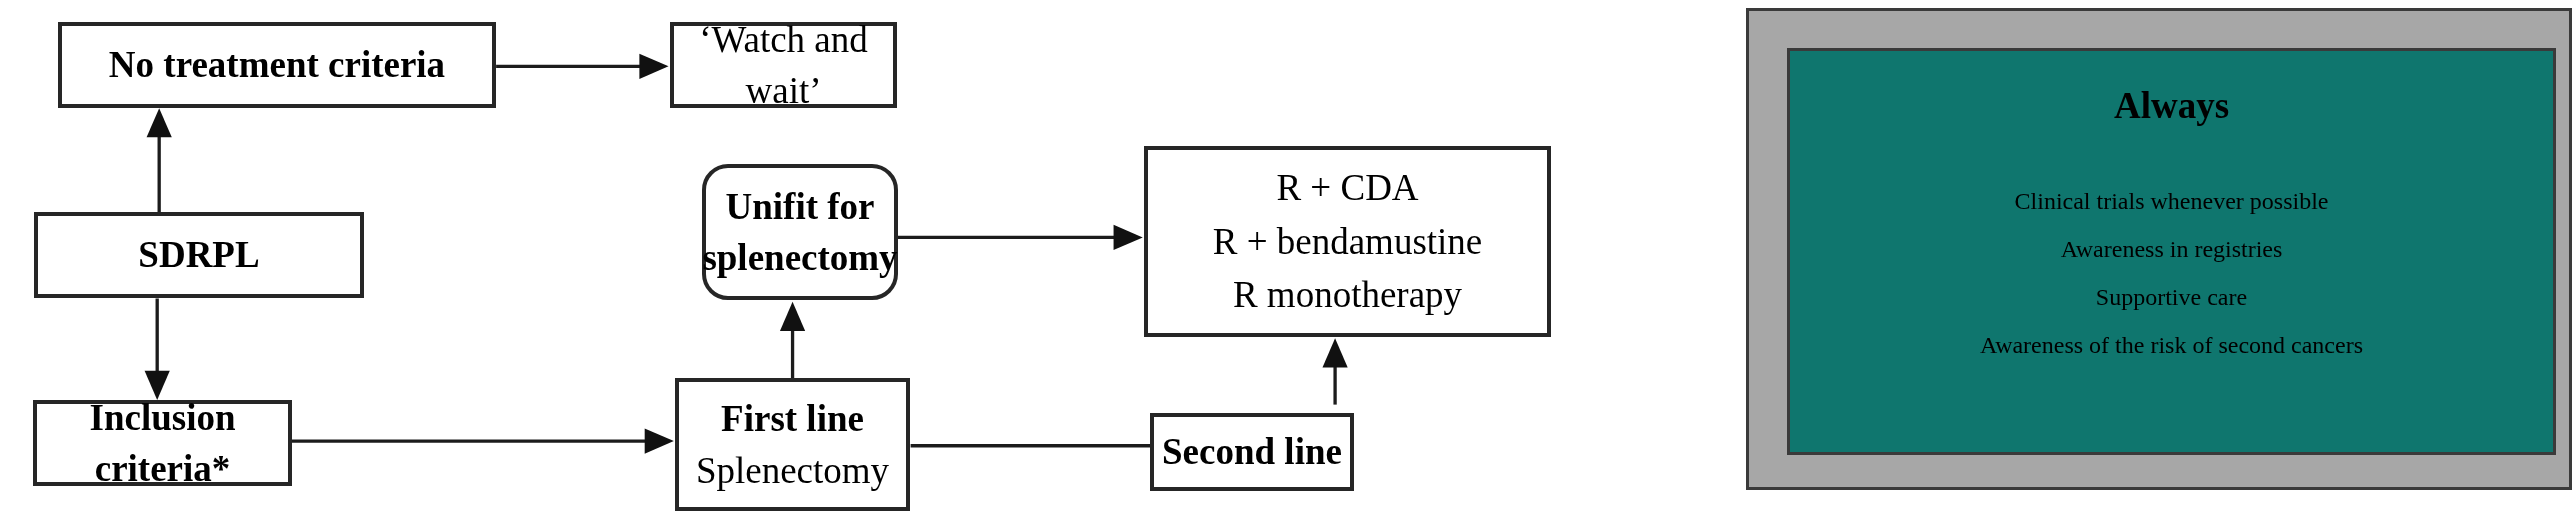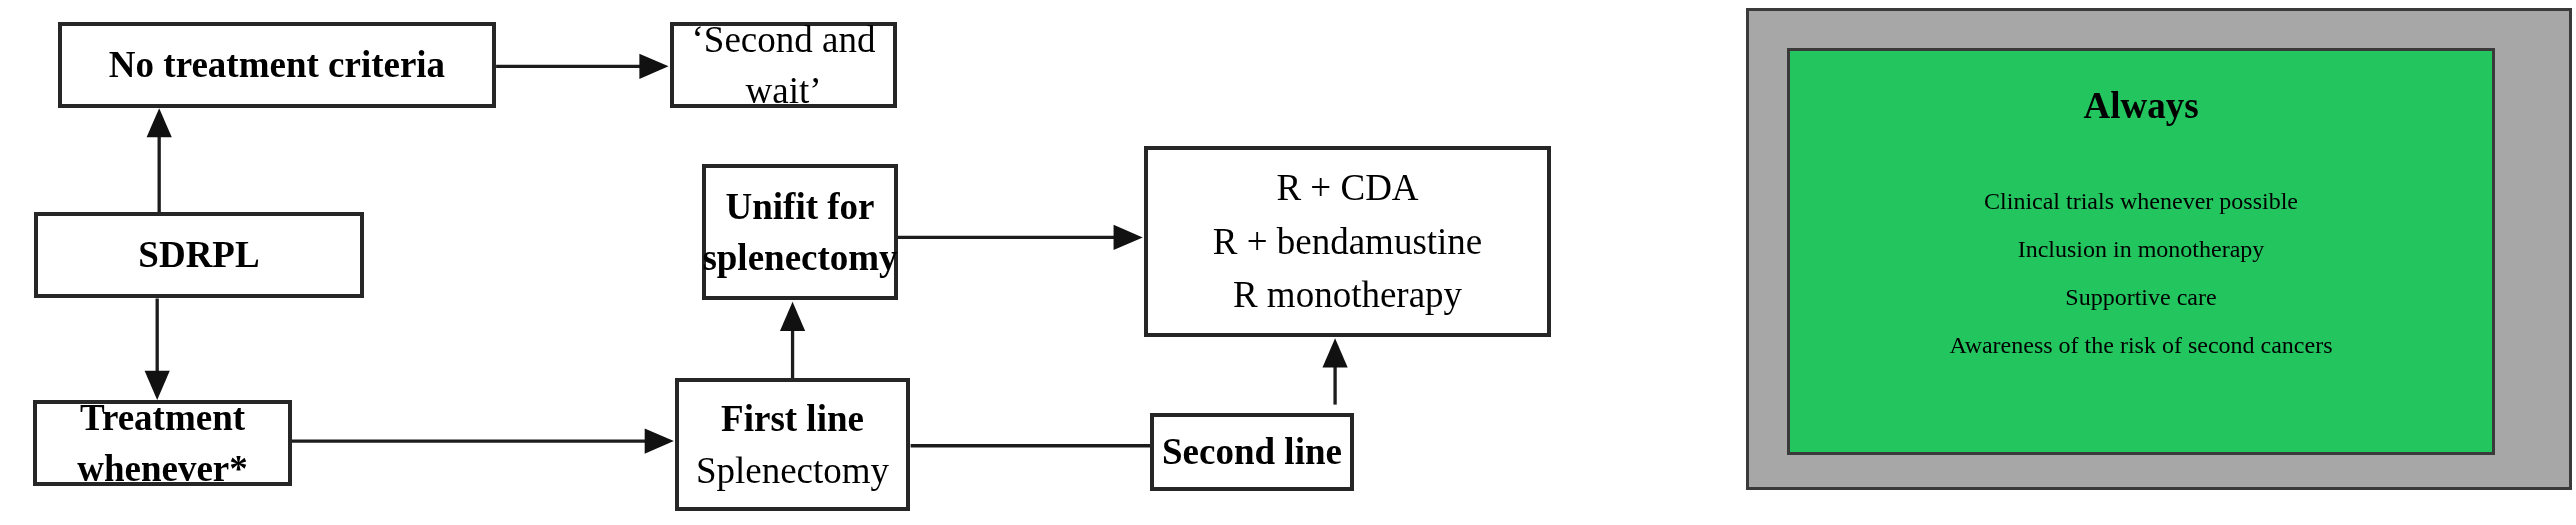--- a/index.html
+++ b/index.html
@@ -36,40 +36,40 @@
     line-height: 1.38;
   }
   .bold { font-weight: bold; }
   .node span { display: block; }
 
   
   #node-no-treatment   { left: 58px;   top: 22px;  width: 438px;  height: 86px; text-align: center; }
   #node-watch-wait     { left: 670px; top: 22px;  width: 227px;  height: 86px; }
   #node-sdrpl          { left: 10px;   top: 212px; width: 330px;  height: 86px; margin-left: 24px; }
   #node-treatment      { left: 33px;   top: 400px; width: 259px;  height: 86px; }
-  #node-unfit          { left: 702px; top: 164px; width: 196px;  height: 136px; }
+  #node-unfit          { left: 702px; top: 164px; width: 196px;  height: 136px; border-radius: 26px; }
   #node-rcda           { left: 1144px; top: 146px; width: 407px;  height: 191px; line-height: 1.45; }
   #node-first-line     { left: 675px; top: 378px; width: 235px;  height: 133px; }
   #node-second-line    { left: 1150px; top: 405px; width: 204px;  height: 78px; margin-top: 8px; }
 
   
   #always-frame {
     position: absolute;
     left: 1746px; top: 8px;
     width: 826px; height: 482px;
     box-sizing: border-box;
     background: #a7a7a7;
     border: 3.3px solid #3a3a3a;
   }
   #always-inner {
     position: absolute;
     left: 38px; top: 37px;
-    width: 708px; height: 407px;
+    width: 769px; height: 407px;
     box-sizing: border-box;
-    background: #22c55e;
+    background: #0f766e;
     border: 3.3px solid #3a3a3a;
     text-align: center;
   }
   #always-title {
     margin-top: 32px;
     font-size: 37px;
     font-weight: bold;
     line-height: 1.25;
   }
   #always-list {
@@ -124,29 +124,29 @@
       <line x1="2013" y1="610" x2="2013" y2="551" stroke="#1c1c1c" stroke-width="5"></line>
       <polygon points="2013,510 1994,554 2032,554" fill="#111111"></polygon>
     </g>
   </svg>
 
   <div class="node bold" id="node-no-treatment">
     <span>No treatment criteria</span>
   </div>
 
   <div class="node" id="node-watch-wait">
-    <span>‘Second and wait’</span>
+    <span>‘Watch and wait’</span>
   </div>
 
   <div class="node bold" id="node-sdrpl">
     <span>SDRPL</span>
   </div>
 
   <div class="node bold" id="node-treatment">
-    <span>Treatment whenever*</span>
+    <span>Inclusion criteria*</span>
   </div>
 
   <div class="node bold" id="node-unfit">
     <span>Unifit for</span>
     <span>splenectomy</span>
   </div>
 
   <div class="node" id="node-rcda">
     <span>R + CDA</span>
     <span>R + bendamustine</span>
@@ -160,21 +160,21 @@
 
   <div class="node bold" id="node-second-line">
     <span>Second line</span>
   </div>
 
   <div id="always-frame">
     <div id="always-inner">
       <div id="always-title">Always</div>
       <div id="always-list">
         <div>Clinical trials whenever possible</div>
-        <div>Inclusion in monotherapy</div>
+        <div>Awareness in registries</div>
         <div>Supportive care</div>
         <div>Awareness of the risk of second cancers</div>
       </div>
     </div>
   </div>
 
 </div>
 
 
 </body></html>

